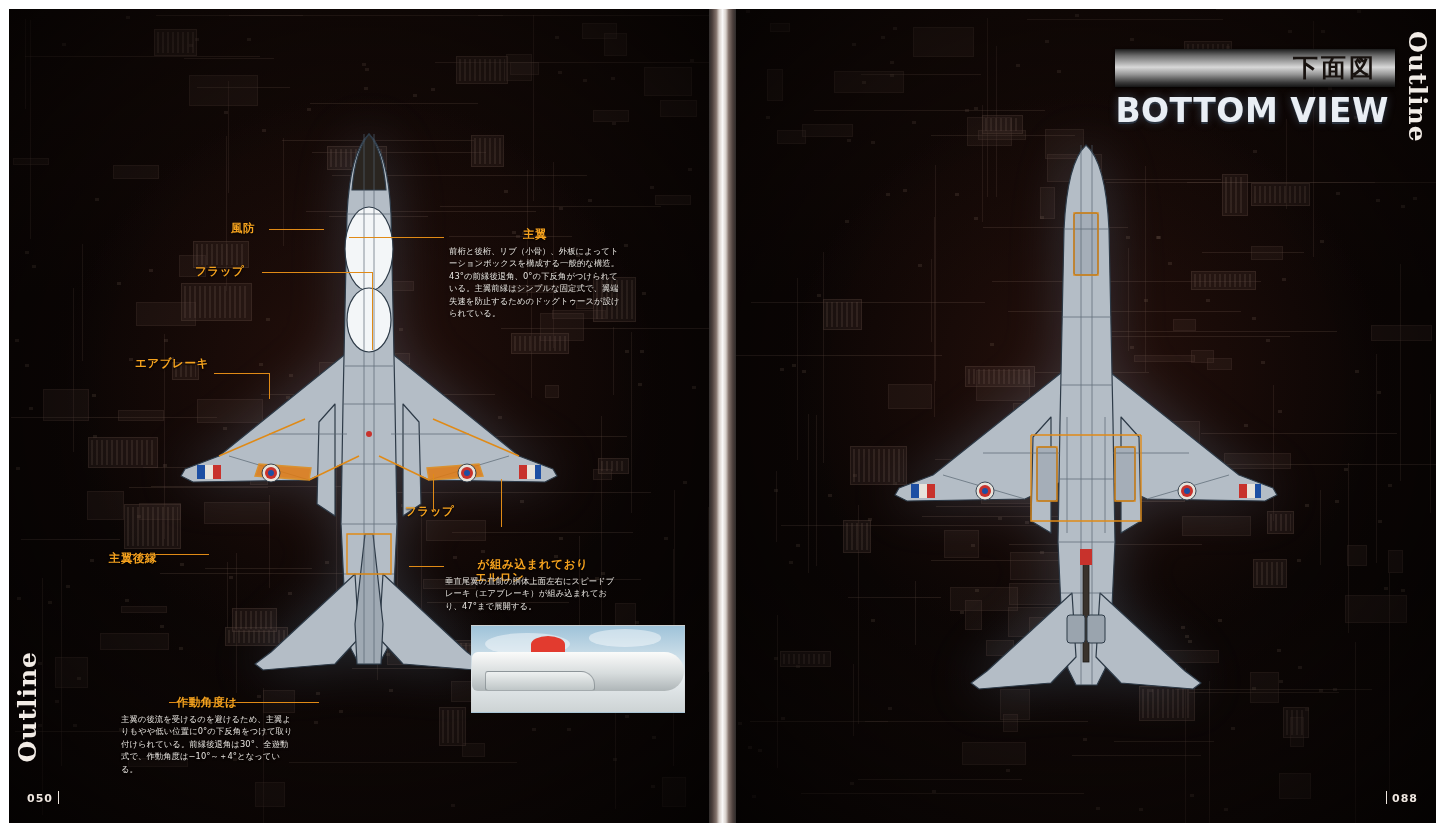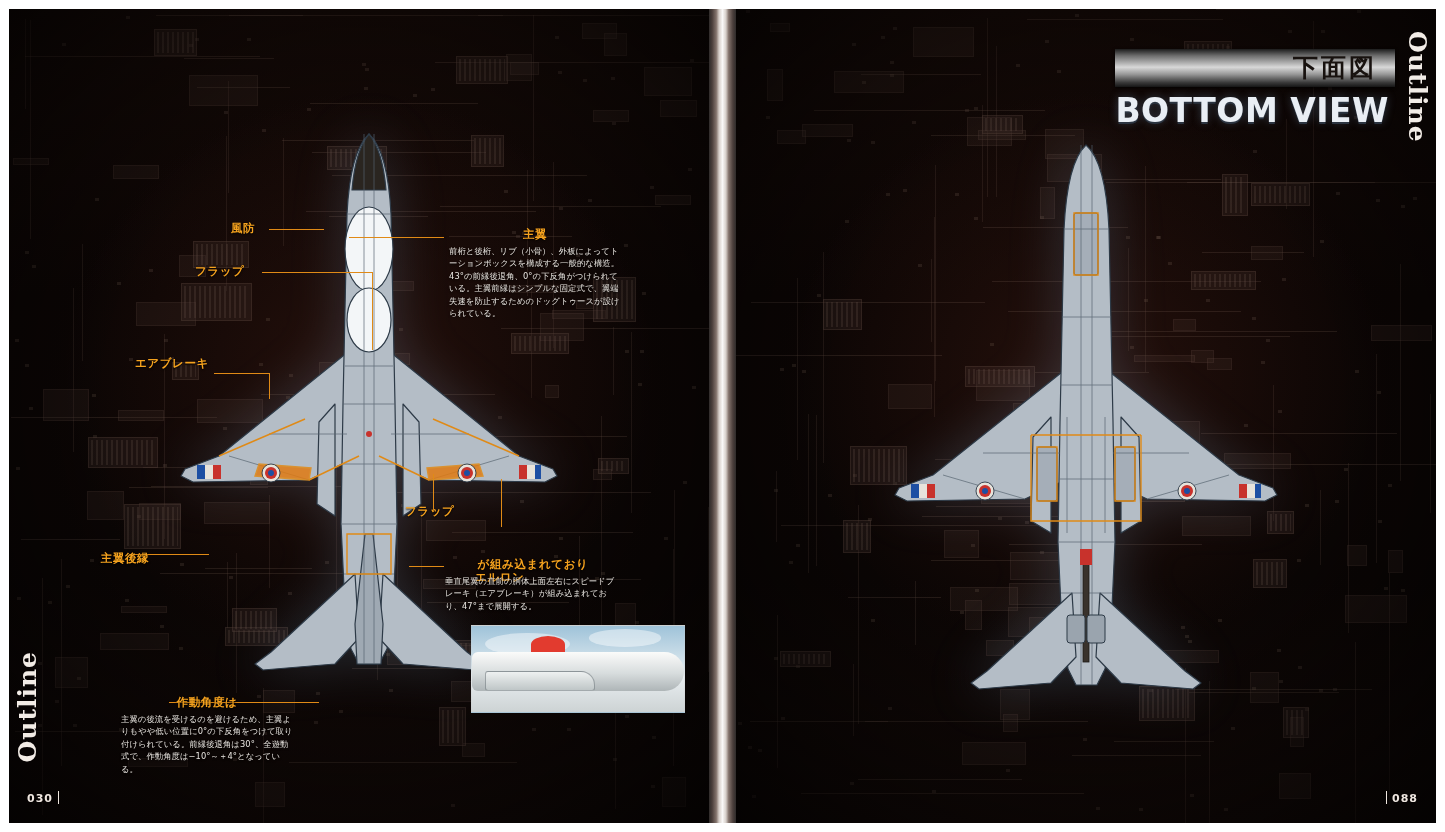--- a/index.html
+++ b/index.html
@@ -449,21 +449,21 @@
     <div class="cl" style="left:186px;top:255px;">フラップ</div>
     <div class="cl" style="left:126px;top:347px;">エアブレーキ</div>
     <div class="cl" style="left:396px;top:495px;">フラップ</div>
     <div class="cl" style="left:466px;top:517px;margin-top:44px;">エルロン</div>
 
     <div class="tb" style="left:440px;top:218px;width:172px;">
       <h4>主翼</h4>
       <p>前桁と後桁、リブ（小骨）、外板によってトーションボックスを構成する一般的な構造。43°の前縁後退角、0°の下反角がつけられている。主翼前縁はシンプルな固定式で、翼端失速を防止するためのドッグトゥースが設けられている。</p>
     </div>
 
-    <div class="tb" style="left:32px;top:542px;width:168px;">
+    <div class="tb" style="left:40px;top:542px;width:168px;">
       <h4>主翼後縁</h4>
     </div>
 
     <div class="tb" style="left:436px;top:548px;width:176px;">
       <h4>が組み込まれており</h4>
       <p>垂直尾翼の直前の胴体上面左右にスピードブレーキ（エアブレーキ）が組み込まれており、47°まで展開する。</p>
     </div>
 
     <div class="tb" style="left:112px;top:686px;width:172px;">
       <h4>作動角度は</h4>
@@ -475,21 +475,21 @@
         <div class="cloud" style="left:6%;top:8%;width:40%;height:26%;"></div>
         <div class="cloud" style="left:55%;top:4%;width:34%;height:20%;"></div>
         <div class="fin"></div>
         <div class="fus"></div>
         <div class="brake"></div>
       </div>
     </div>
 
     <div class="otab l">Outline</div>
     <div class="pgnum l">
-      <span>030</span><span class="bar"></span>
+      <span>050</span><span class="bar"></span>
     </div>
     <div class="vig"></div>
   </div>
 
   <div class="gutter"></div>
 
   <div class="page right">
     <div class="bg">
       <div class="tint"></div>
       <div class="circuit" id="circuitR">

